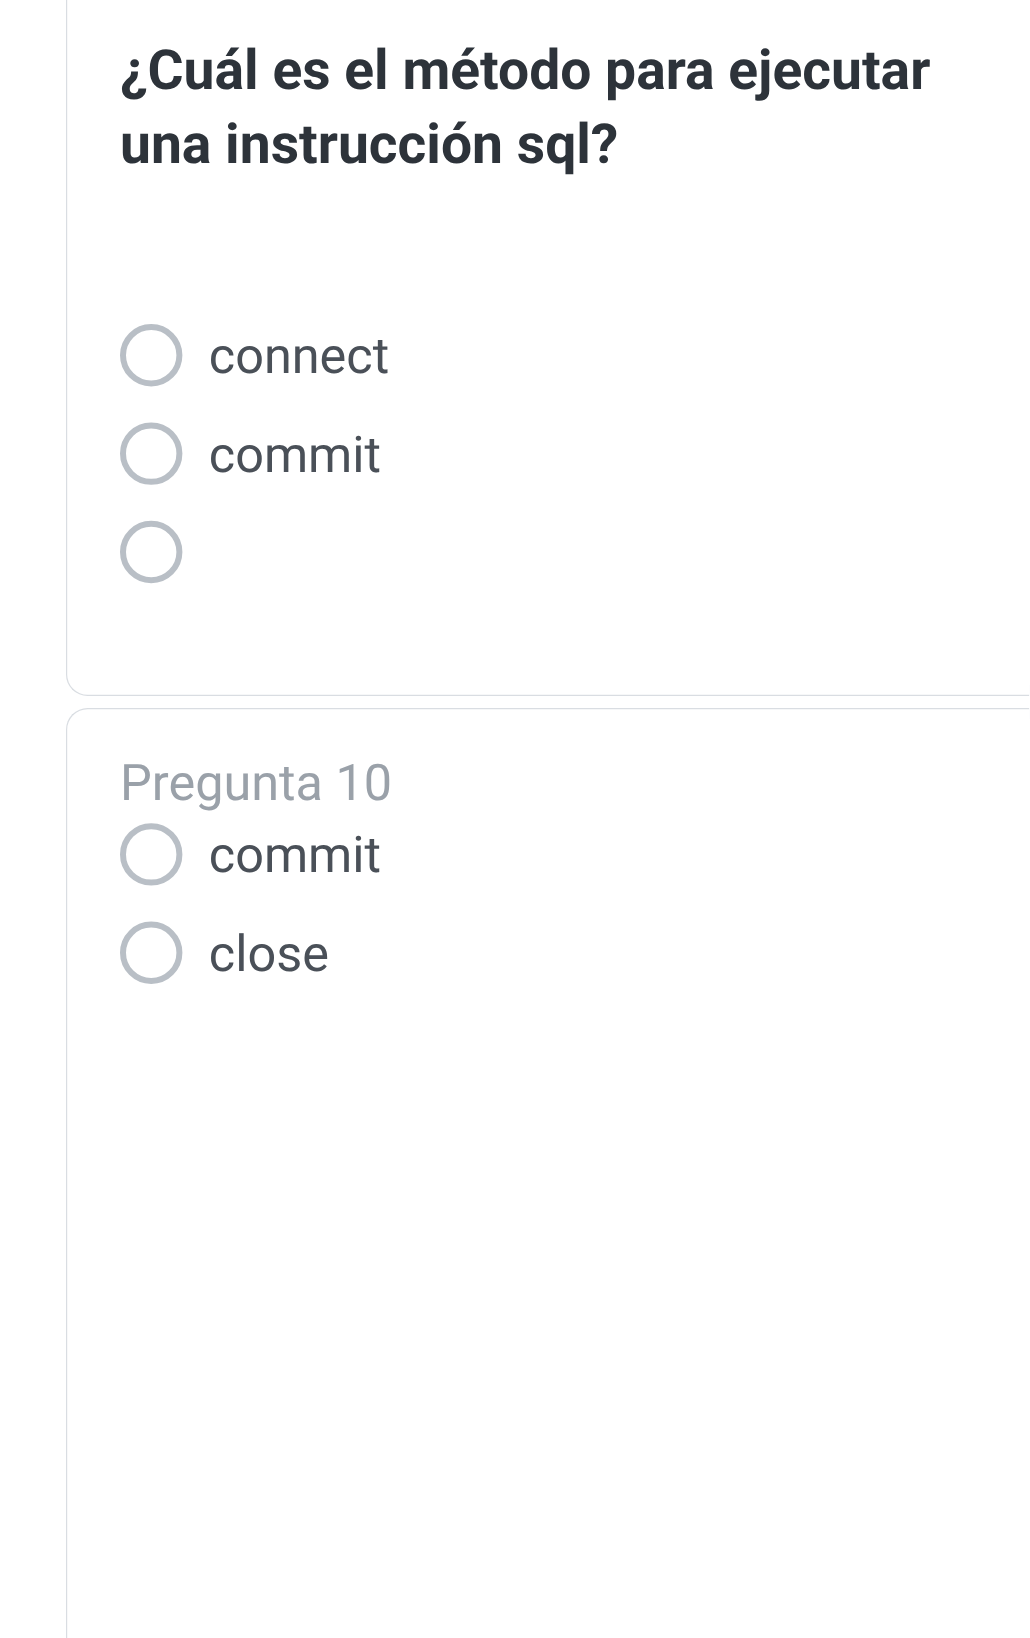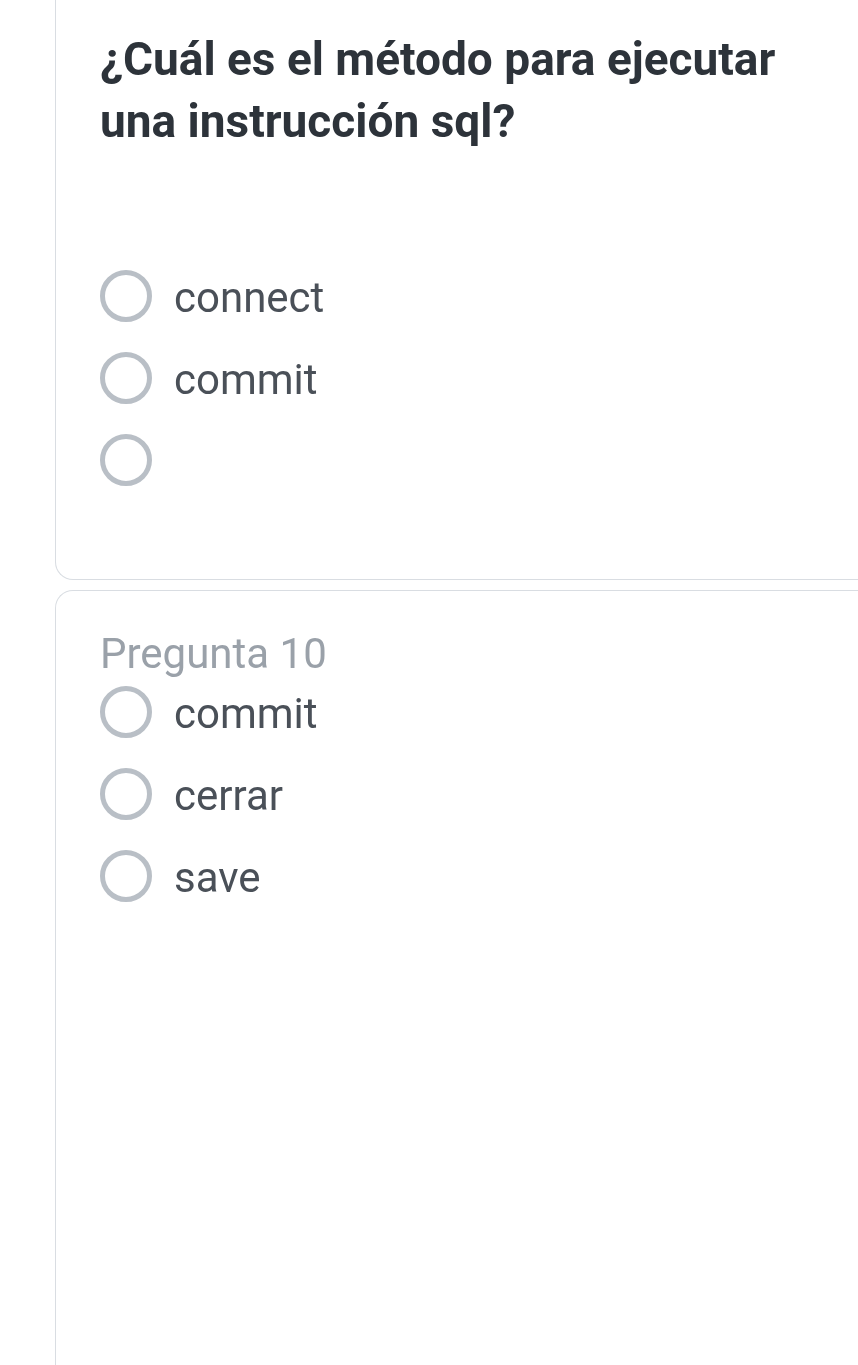--- a/index.html
+++ b/index.html
@@ -104,20 +104,16 @@
 
 <div class="question-card card-bottom">
   <div class="question-number">Pregunta 10</div>
   <div class="options">
     <div class="option">
       <div class="radio"></div>
       <div class="option-label">commit</div>
     </div>
     <div class="option">
       <div class="radio"></div>
-      <div class="option-label">cerrar</div>
-    </div>
-    <div class="option">
-      <div class="radio"></div>
-      <div class="option-label">save</div>
+      <div class="option-label">close</div>
     </div>
   </div>
 </div>
 
 </body></html>

